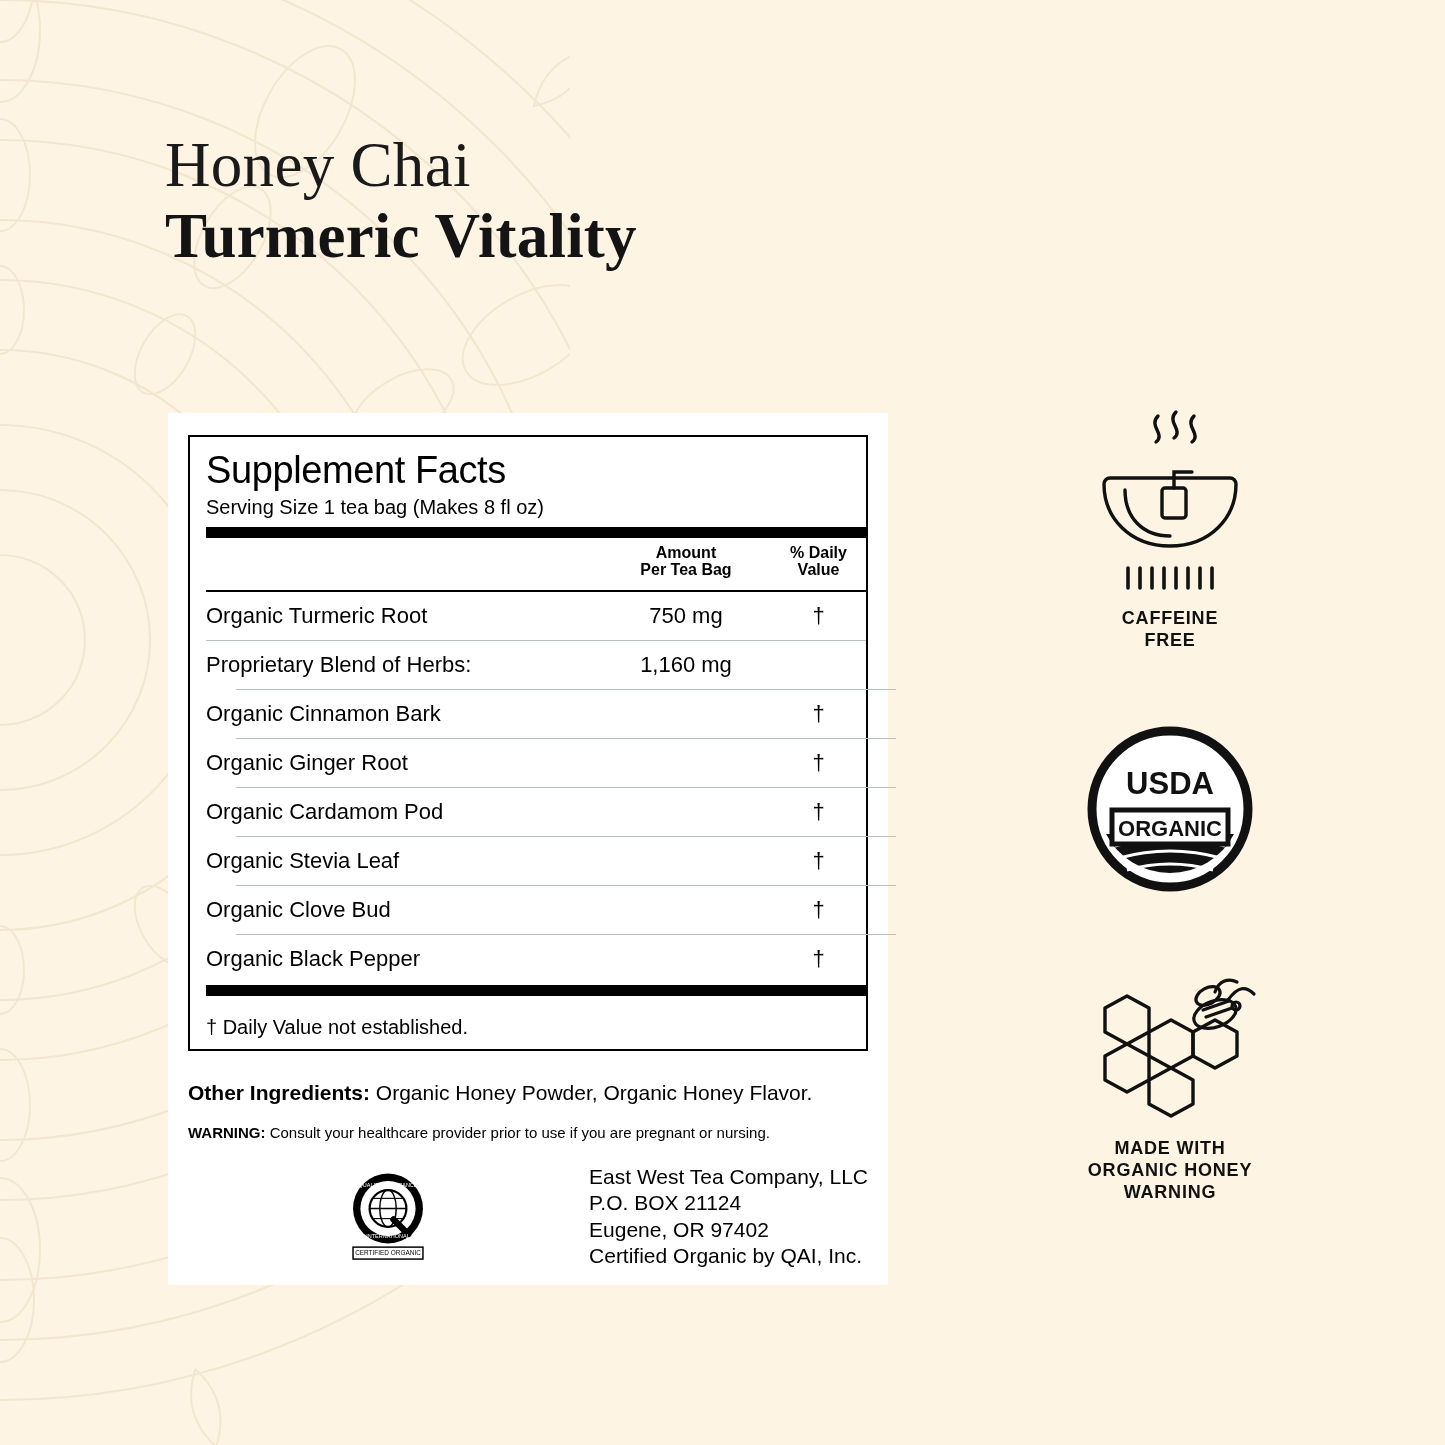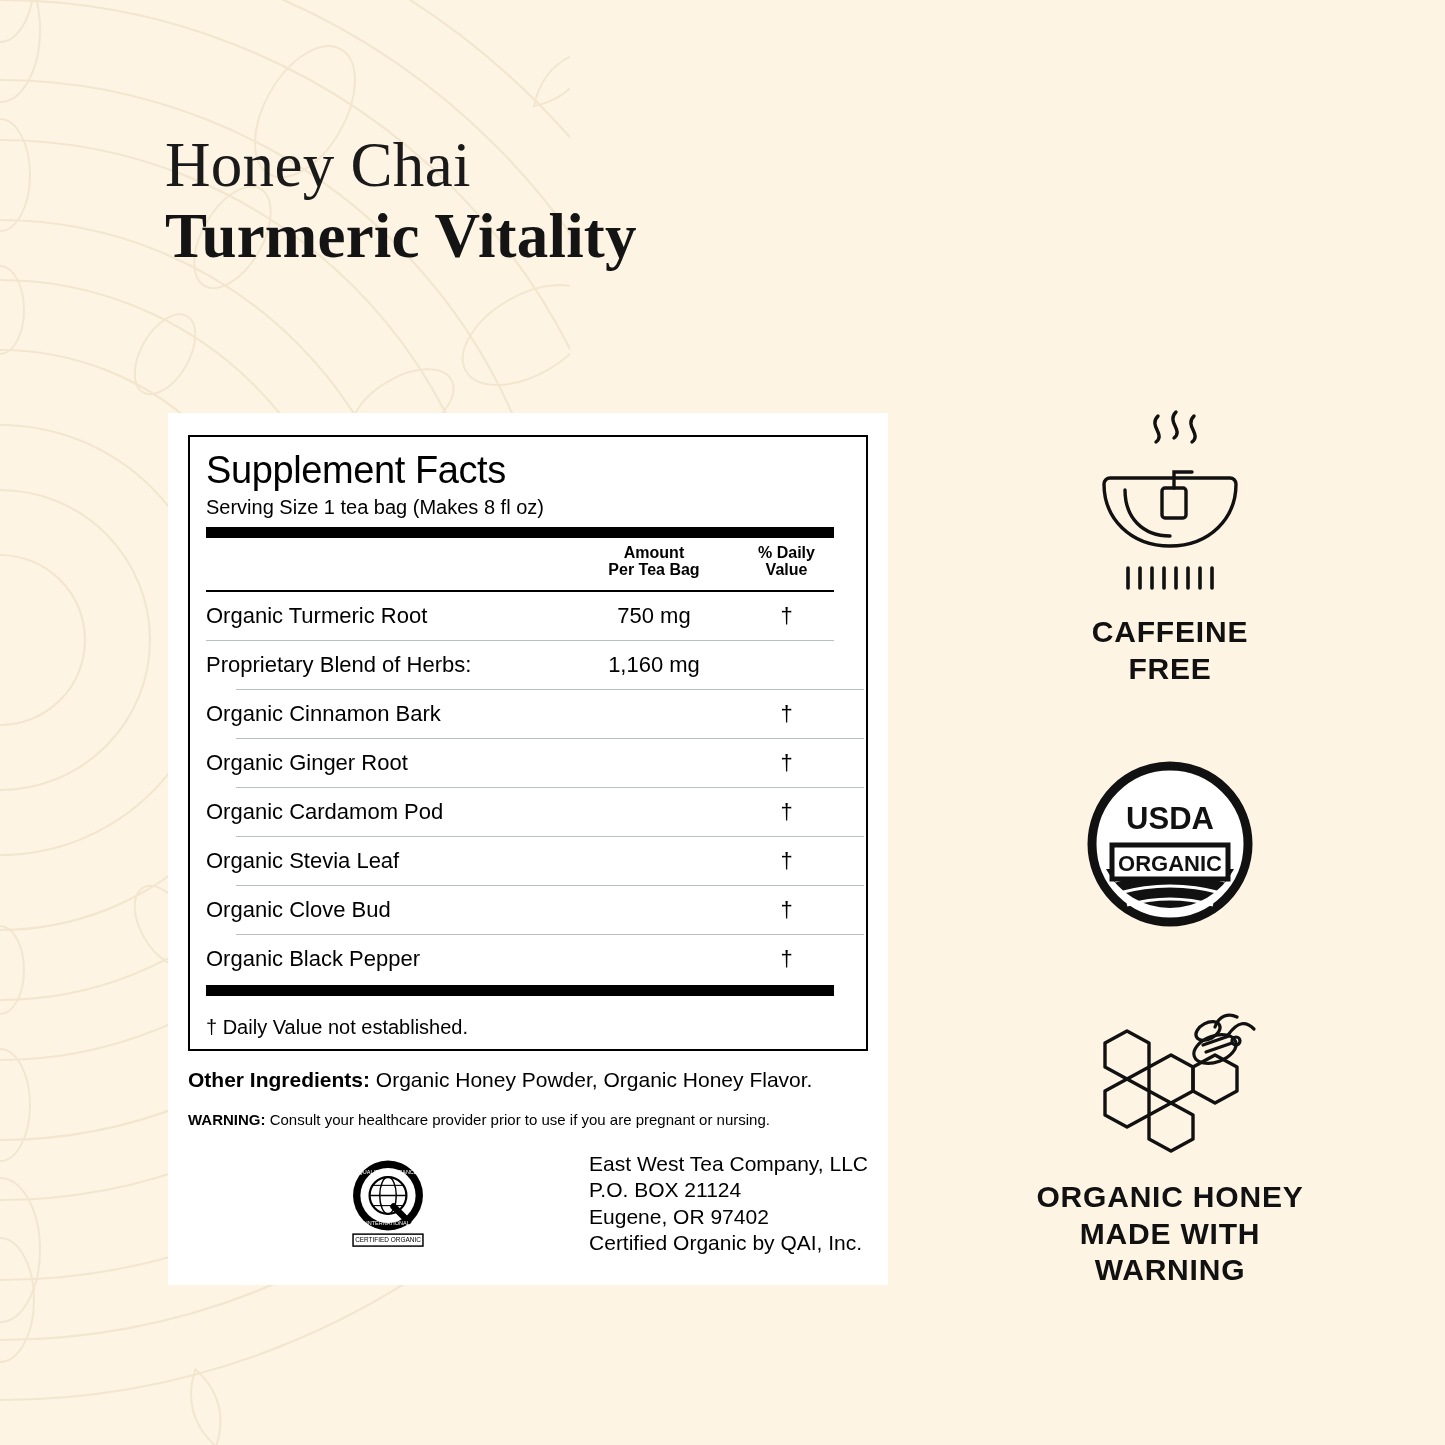--- a/index.html
+++ b/index.html
@@ -59,21 +59,21 @@
   }
   .panel-inner {
     position: absolute;
     left: 20px;
     top: 22px;
     right: 20px;
     bottom: 20px;
   }
   .facts-box {
     border: 2px solid #000;
-    padding: 14px 32px 10px 16px;
+    padding: 14px 0 10px 16px;
     box-sizing: border-box;
     width: 100%;
   }
   .facts-title {
     font-size: 38px;
     letter-spacing: -0.4px;
     color: #000;
     line-height: 1.05;
   }
   .serving {
@@ -122,21 +122,21 @@
 
   .footnote {
     font-size: 20px;
     margin-top: 20px;
     color: #000;
   }
 
   .other-ing {
     font-size: 21px;
     color: #000;
-    margin-top: 16px;
+    margin-top: 29px;
     line-height: 1.28;
   }
   .other-ing b, .warning b { font-weight: bold; }
   .warning {
     font-size: 15px;
     color: #000;
     margin-top: 16px;
     line-height: 1.28;
   }
 
@@ -162,26 +162,26 @@
   
   .badges {
     position: absolute;
     left: 960px;
     top: 400px;
     width: 420px;
     text-align: center;
   }
   .badge { margin-bottom: 10px; }
   .badge-caption {
-    font-size: 30px;
+    font-size: 18px;
     font-weight: bold;
     letter-spacing: 0.8px;
     color: #111;
     line-height: 1.22;
-    margin-top: 14px;
+    margin-top: 8px;
   }
   .badge-gap-1 { height: 62px; }
   .badge-gap-2 { height: 66px; }
   svg { display: block; margin: 0 auto; }
 </style>
 </head>
 <body>
 
 <svg class="mandala" viewBox="0 0 900 1700" aria-hidden="true">
   <g stroke="#ecdcbd" stroke-width="2.2" fill="none">
@@ -499,19 +499,19 @@
         <ellipse cx="150" cy="44" rx="22" ry="13" transform="rotate(-20 150 44)"></ellipse>
         <path d="M138 40 l26 -9"></path>
         <path d="M141 47 l26 -9"></path>
         <path d="M163 30 c10 -14 18 -14 26 -6"></path>
         <path d="M150 22 c4 -12 14 -14 22 -10"></path>
         <ellipse cx="143" cy="26" rx="13" ry="8" transform="rotate(-28 143 26)"></ellipse>
         <circle cx="171" cy="36" r="4"></circle>
       </g>
     </svg>
     <div class="badge-caption">
+      <div>MADE WITH</div>
       <div>ORGANIC HONEY</div>
-      <div>MADE WITH</div>
       <div>WARNING</div>
     </div>
   </div>
 
 </div>
 
 </body></html>

